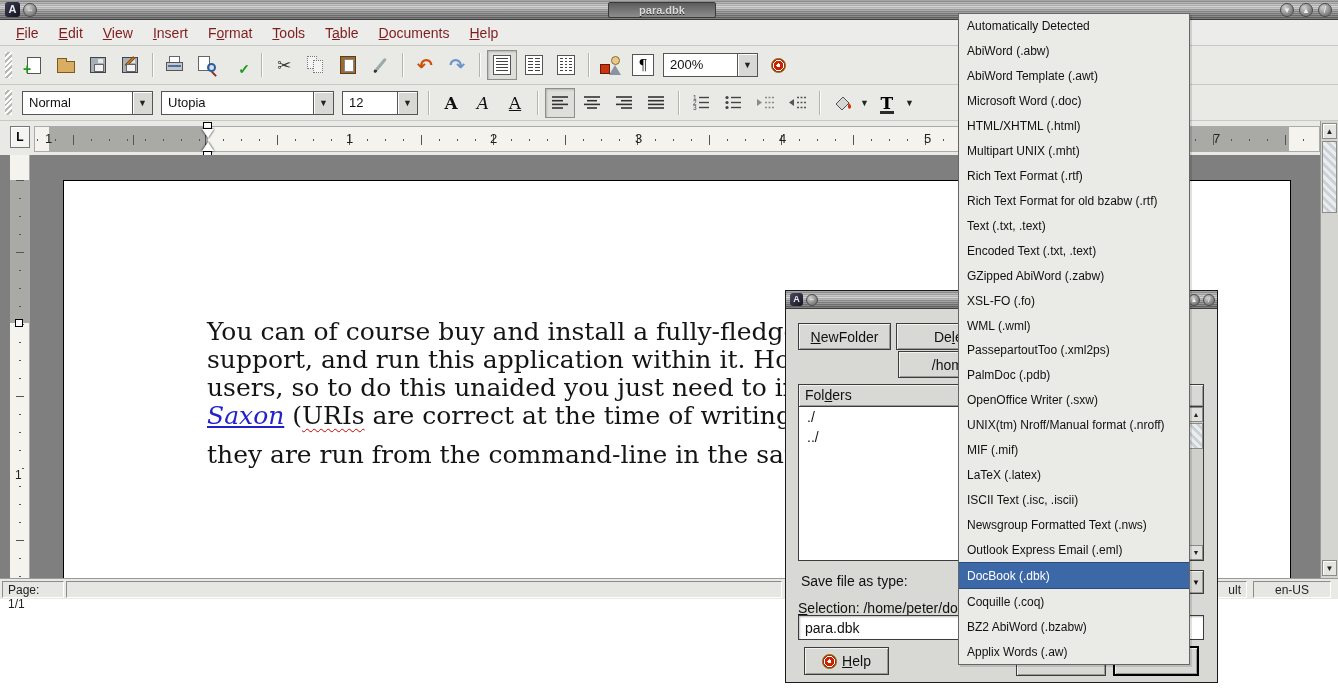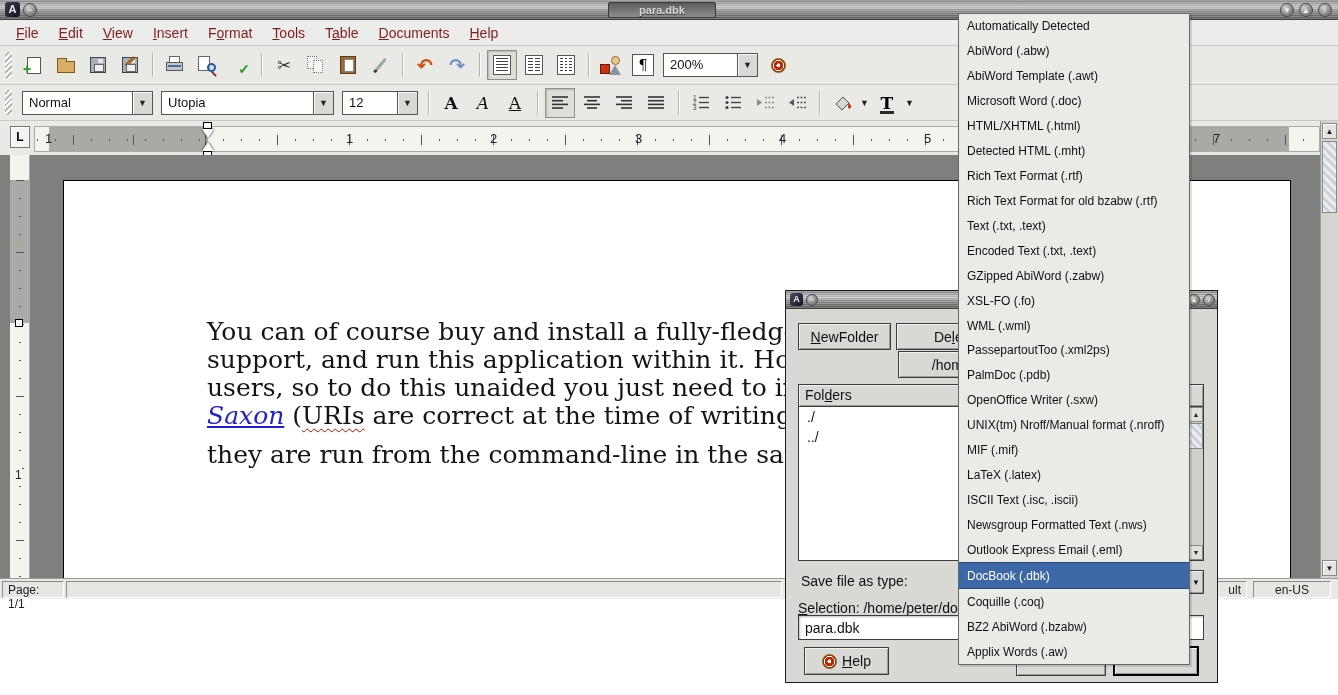--- a/index.html
+++ b/index.html
@@ -554,21 +554,21 @@
     <div class="gbtn" style="left:230px; top:357px; width:90px; height:28px;"></div>
     <div class="gbtn" style="left:327px; top:355px; width:86px; height:30px; border:2px solid #000;"></div>
   </div>
 
   <div class="dropdown" id="format-dropdown">
       <div class="dd-item">Automatically Detected</div>
       <div class="dd-item">AbiWord (.abw)</div>
       <div class="dd-item">AbiWord Template (.awt)</div>
       <div class="dd-item">Microsoft Word (.doc)</div>
       <div class="dd-item">HTML/XHTML (.html)</div>
-      <div class="dd-item">Detected HTML (.mht)</div>
+      <div class="dd-item">Multipart UNIX (.mht)</div>
       <div class="dd-item">Rich Text Format (.rtf)</div>
       <div class="dd-item">Rich Text Format for old bzabw (.rtf)</div>
       <div class="dd-item">Text (.txt, .text)</div>
       <div class="dd-item">Encoded Text (.txt, .text)</div>
       <div class="dd-item">GZipped AbiWord (.zabw)</div>
       <div class="dd-item">XSL-FO (.fo)</div>
       <div class="dd-item">WML (.wml)</div>
       <div class="dd-item">PassepartoutToo (.xml2ps)</div>
       <div class="dd-item">PalmDoc (.pdb)</div>
       <div class="dd-item">OpenOffice Writer (.sxw)</div>

